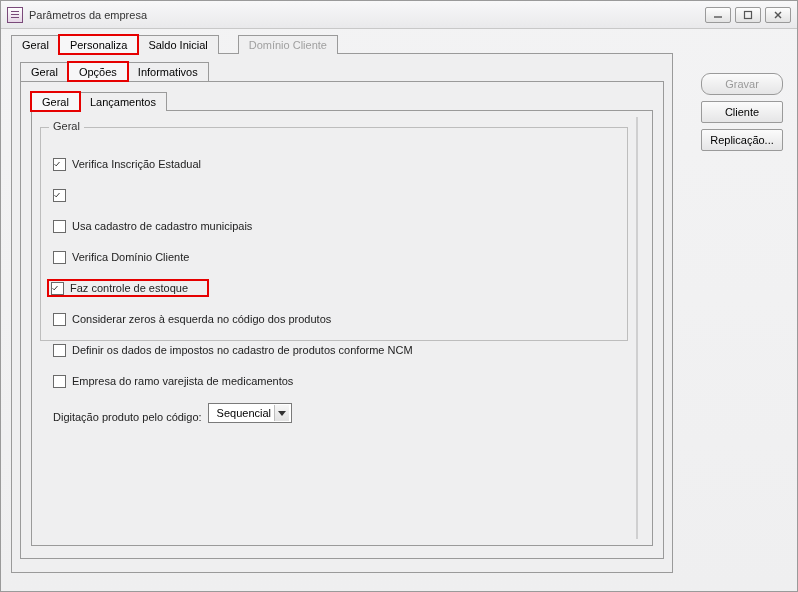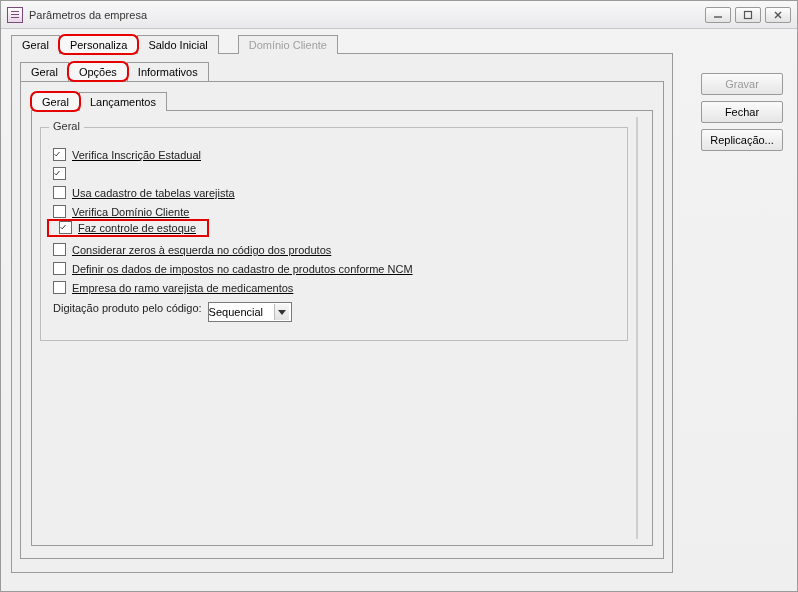--- a/index.html
+++ b/index.html
@@ -12,41 +12,41 @@
   .win-btns { display:flex; gap:4px; }
   .win-btn { width:26px; height:16px; border:1px solid #9a9a9a; border-radius:2px; background:linear-gradient(#fdfdfd,#e3e3e3); display:flex; align-items:center; justify-content:center; color:#555; font-size:10px; cursor:pointer; }
   .win-btn svg { width:10px; height:10px; }
   .client { position:absolute; top:28px; left:0; right:0; bottom:0; padding: 6px 10px 10px 10px; }
 
   .tabstrip { display:flex; align-items:flex-end; position:relative; z-index:2; }
   .tab { padding:3px 10px 3px 10px; border:1px solid #9a9a9a; border-bottom:none; background:#efeff0; margin-right:-1px; cursor:pointer; position:relative; }
   .tab.active { background:#f7f7f8; z-index:3; }
   .tab.disabled { color:#a0a0a0;margin-left:20px; }
   .tabpanel { border:1px solid #9a9a9a; background:#efeff0; margin-top:-1px; position:relative; z-index:1; }
-  .hi { outline:2px solid #e60000; outline-offset:-1px;border-radius:6px; }
+  .hi { outline:2px solid #e60000; outline-offset:-1px; }
 
   .level1-panel { padding:8px 8px 8px 8px; height:520px; width:662px; }
   .level2-panel { padding:10px 10px 10px 10px; height:478px; margin-top:0; }
   .level3-panel { padding:10px 24px 10px 8px; height:436px; }
 
   .sidebar-buttons { position:absolute; top:44px; right:14px; width:82px; display:flex; flex-direction:column; gap:6px; }
   .btn { height:22px; border:1px solid #9a9a9a; background:linear-gradient(#fbfbfb,#e5e5e6); border-radius:2px; cursor:pointer; display:flex; align-items:center; justify-content:center; }
-  .btn.disabled { color:#9a9a9a; }
+  .btn.disabled { color:#9a9a9a;border-radius:9px; }
 
   .groupbox { border:1px solid #bdbdbd; padding:14px 12px 12px 12px; position:relative; margin-top:6px; height:214px;}
   .groupbox-title { position:absolute; top:-8px; left:8px; background:#efeff0; padding:0 4px; color:#333; }
-  .row { display:flex; align-items:flex-end; height:18px; margin:1px 0;text-decoration:underline; }
+  .row { display:flex; align-items:center; height:18px; margin:13px 0; }
   .check { width:13px; height:13px; border:1px solid #6a6a6a; margin-right:6px; background:#fff; display:flex; align-items:center; justify-content:center; }
   .check.checked::after { content:""; width:9px; height:9px; display:block; background: no-repeat center/9px 9px; }
   .check.checked { position:relative; }
   .check.checked svg { width:11px; height:11px; }
   .rowlabel { color:#222; }
-  .row.hi-row { border:2px solid #e60000; padding:1px 10px; margin-left:-6px; width:162px;}
-  .dropdown-row { display:flex; align-items:flex-start; margin-top:8px; }
-  .dropdown { margin-left:6px; width:84px; height:20px; border:1px solid #7a7a7a; background:#fff; display:flex; align-items:center; justify-content:space-between; padding:0 2px 0 0; cursor:pointer; }
+  .row.hi-row { border:2px solid #e60000; padding:1px 2px; margin-left:-6px; width:162px;}
+  .dropdown-row { display:flex; align-items:flex-end; margin-top:8px; }
+  .dropdown { margin-left:6px; width:84px; height:20px; border:1px solid #7a7a7a; background:#fff; display:flex; align-items:center; justify-content:space-between; padding:0 2px 0 8px; cursor:pointer; }
   .dd-arrow { width:15px; height:16px; border-left:1px solid #bdbdbd; display:flex; align-items:center; justify-content:center; background:linear-gradient(#f7f7f7,#e2e2e2); }
   .dd-arrow span { width:0;height:0;border-left:4px solid transparent;border-right:4px solid transparent;border-top:5px solid #333; }
 
   .nested-border { border:1px solid #cfcfd0; position:absolute; }
 </style>
 </head>
 <body>
 
 <div class="window">
   <div class="titlebar">
@@ -110,21 +110,21 @@
             </div>
             <div class="row">
               <div class="check checked">
                   <svg viewBox="0 0 11 11">
                     <polyline points="1,5 4,8 10,1" fill="none" stroke="#222" stroke-width="1.6"></polyline>
                   </svg>
                 </div>
             </div>
             <div class="row">
               <div class="check"></div>
-              <span class="rowlabel">Usa cadastro de tabelas varejista</span>
+              <span class="rowlabel">Usa cadastro de cadastro municipais</span>
             </div>
             <div class="row">
               <div class="check"></div>
               <span class="rowlabel">Verifica Domínio Cliente</span>
             </div>
             <div class="row hi-row">
               <div class="check checked">
                   <svg viewBox="0 0 11 11">
                     <polyline points="1,5 4,8 10,1" fill="none" stroke="#222" stroke-width="1.6"></polyline>
                   </svg>
@@ -159,21 +159,21 @@
         </div>
 
       </div>
     </div>
 
     <div class="sidebar-buttons">
       <div class="btn disabled">
           <span>Gravar</span>
         </div>
       <div class="btn">
-          <span>Fechar</span>
+          <span>Cliente</span>
         </div>
       <div class="btn">
           <span>Replicação...</span>
         </div>
     </div>
 
   </div>
 </div>
 
 </body></html>

